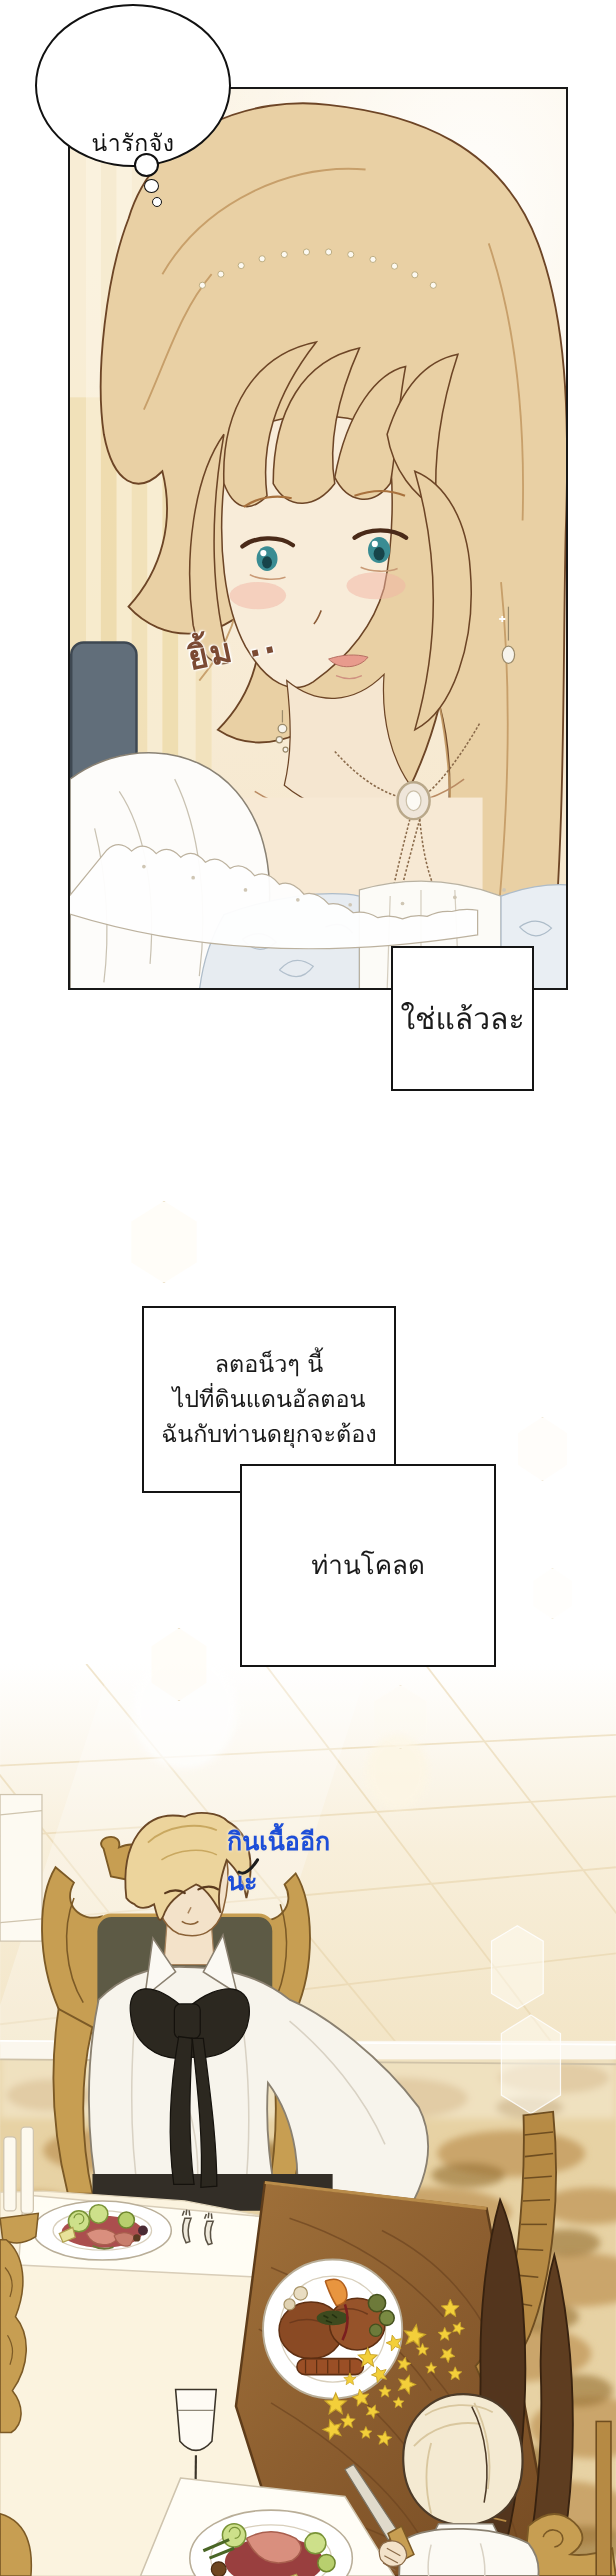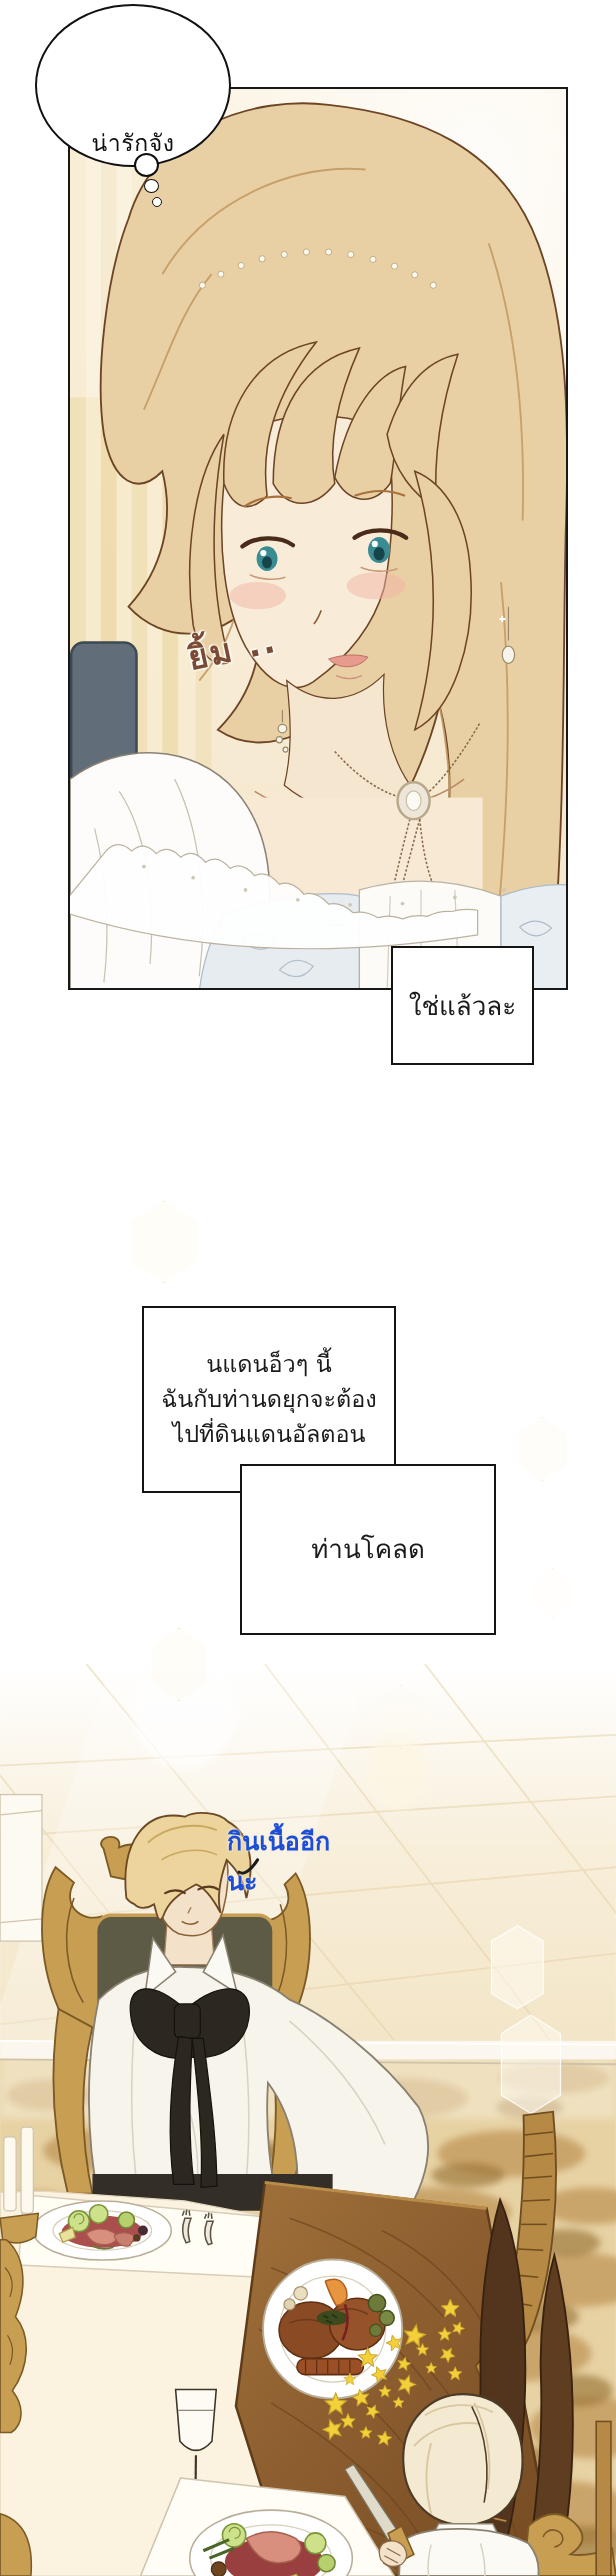--- a/index.html
+++ b/index.html
@@ -20,23 +20,23 @@
   .panel1{left:68px;top:87px;width:500px;height:903px;border:2.5px solid #181818;
     box-sizing:border-box;background:#f8eedb;overflow:hidden;z-index:10;}
   .sfx{left:117px;top:529px;width:136px;font-size:33px;font-weight:bold;color:#7b4a33;
     transform:rotate(-12deg);z-index:12;letter-spacing:2.5px;
     text-shadow:0 0 1.8px #fff,0 0 3.7px #fff,1.2px 1.2px 1.2px #fff,-1.2px -1.2px 1.2px #fff;}
 
   
   .cap{background:#ffffff;border:2.5px solid #141414;box-sizing:border-box;z-index:20;
     display:flex;flex-direction:column;align-items:center;justify-content:center;
     font-family:"DejaVu Serif",serif;color:#1b1b1b;text-align:center;}
-  .cap-yes{left:391px;top:946px;width:143px;height:119px;font-size:26px;z-index:22;}
+  .cap-yes{left:391px;top:946px;width:143px;height:145px;font-size:30px;z-index:22;}
   .cap-travel{left:142px;top:1306px;width:254px;height:187px;font-size:23.4px;line-height:35px;}
-  .cap-lonely{left:240px;top:1464px;width:256px;height:171px;font-size:26px;line-height:41px;z-index:21;}
+  .cap-lonely{left:240px;top:1464px;width:256px;height:203px;font-size:26px;line-height:41px;z-index:21;}
 
   
   .speech-eat{left:227px;top:1821px;width:129px;font-size:25px;font-weight:800;color:#1d4ed8;
     z-index:15;text-shadow:0 0 2.5px #f7eed9,0 0 3.7px #f7eed9;}
 
   
   .hex{border:1.2px solid rgba(214,190,140,.55);background:rgba(255,251,240,.45);
     clip-path:polygon(50% 0,93% 25%,93% 75%,50% 100%,7% 75%,7% 25%);z-index:9;}
 </style>
 </head>
@@ -220,23 +220,23 @@
   </div>
   <div class="abs tail-dot d1"></div>
   <div class="abs tail-dot d2"></div>
   <div class="abs tail-dot d3"></div>
 
   <div class="abs cap cap-yes">
     <span>ใช่แล้วละ</span>
   </div>
 
   <div class="abs cap cap-travel">
-    <div>นแดนอ็วๆ นี้</div>
+    <div>ลตอน็วๆ นี้</div>
+    <div>ไปที่ดินแดนอัลตอน</div>
     <div>ฉันกับท่านดยุกจะต้อง</div>
-    <div>ไปที่ดินแดนอัลตอน</div>
   </div>
 
   <div class="abs cap cap-lonely">
     <div>ท่านโคลด</div>
   </div>
 
   <div class="abs hex" style="left:126px;top:1201px;width:74px;height:80px;"></div>
   <div class="abs hex" style="left:514px;top:1417px;width:55px;height:62px;opacity:.6;"></div>
   <div class="abs hex" style="left:530px;top:1568px;width:43px;height:49px;opacity:.5;"></div>
   <div class="abs hex" style="left:147px;top:1628px;width:62px;height:71px;"></div>

